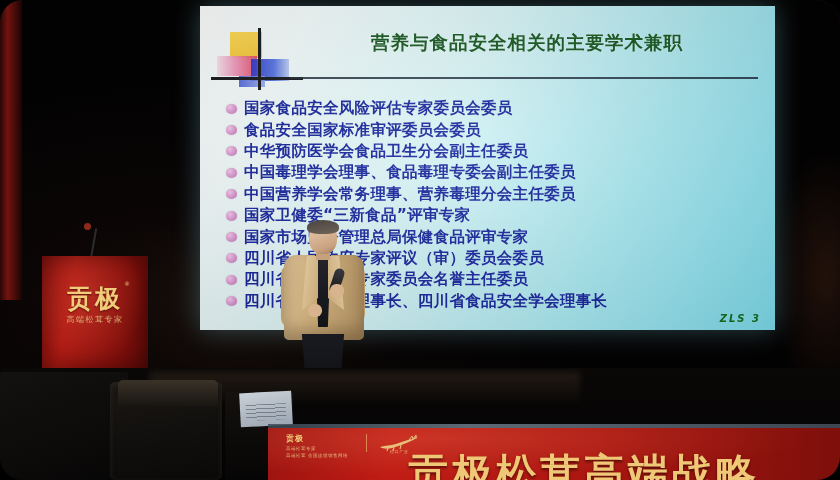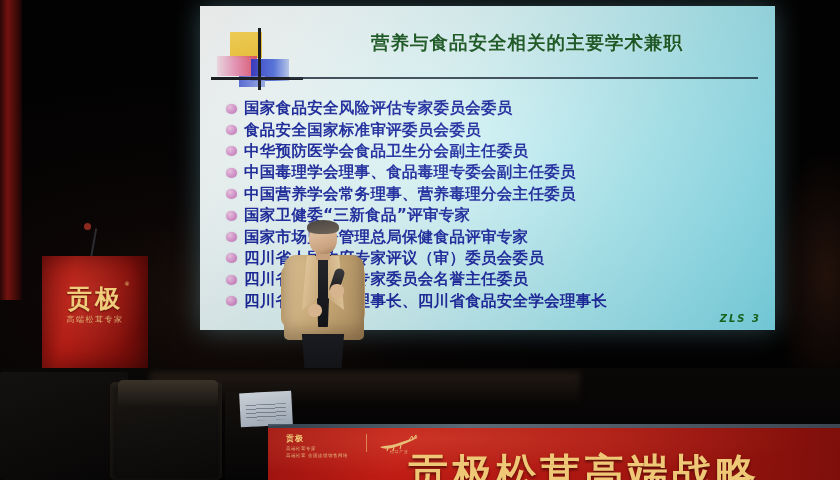--- a/index.html
+++ b/index.html
@@ -4,21 +4,21 @@
 <style>
   * { margin:0; padding:0; box-sizing:border-box; }
   html,body { width:840px; height:480px; overflow:hidden; }
   body {
     font-family:"DejaVu Sans", sans-serif;
     background:#000;
     position:relative;
   }
 
   
-  #scene { position:absolute; inset:0; background:#4c1d95; overflow:hidden; }
+  #scene { position:absolute; inset:0; background:#4c1d95; overflow:hidden;border-radius:23px; }
 
   .backdrop-dark {
     position:absolute; left:0; top:0; width:840px; height:480px;
     background:
       radial-gradient(ellipse 420px 220px at 180px 300px, #120a08 0%, #070404 60%, #030202 100%),
       linear-gradient(180deg,#060404 0%, #0a0605 55%, #040303 100%);
   }
   .backdrop-curtain-left {
     position:absolute; left:0; top:0; width:22px; height:300px;
     background:linear-gradient(90deg,#2a0705 0%, #7d1410 35%, #4a0c09 70%, #1a0504 100%);

